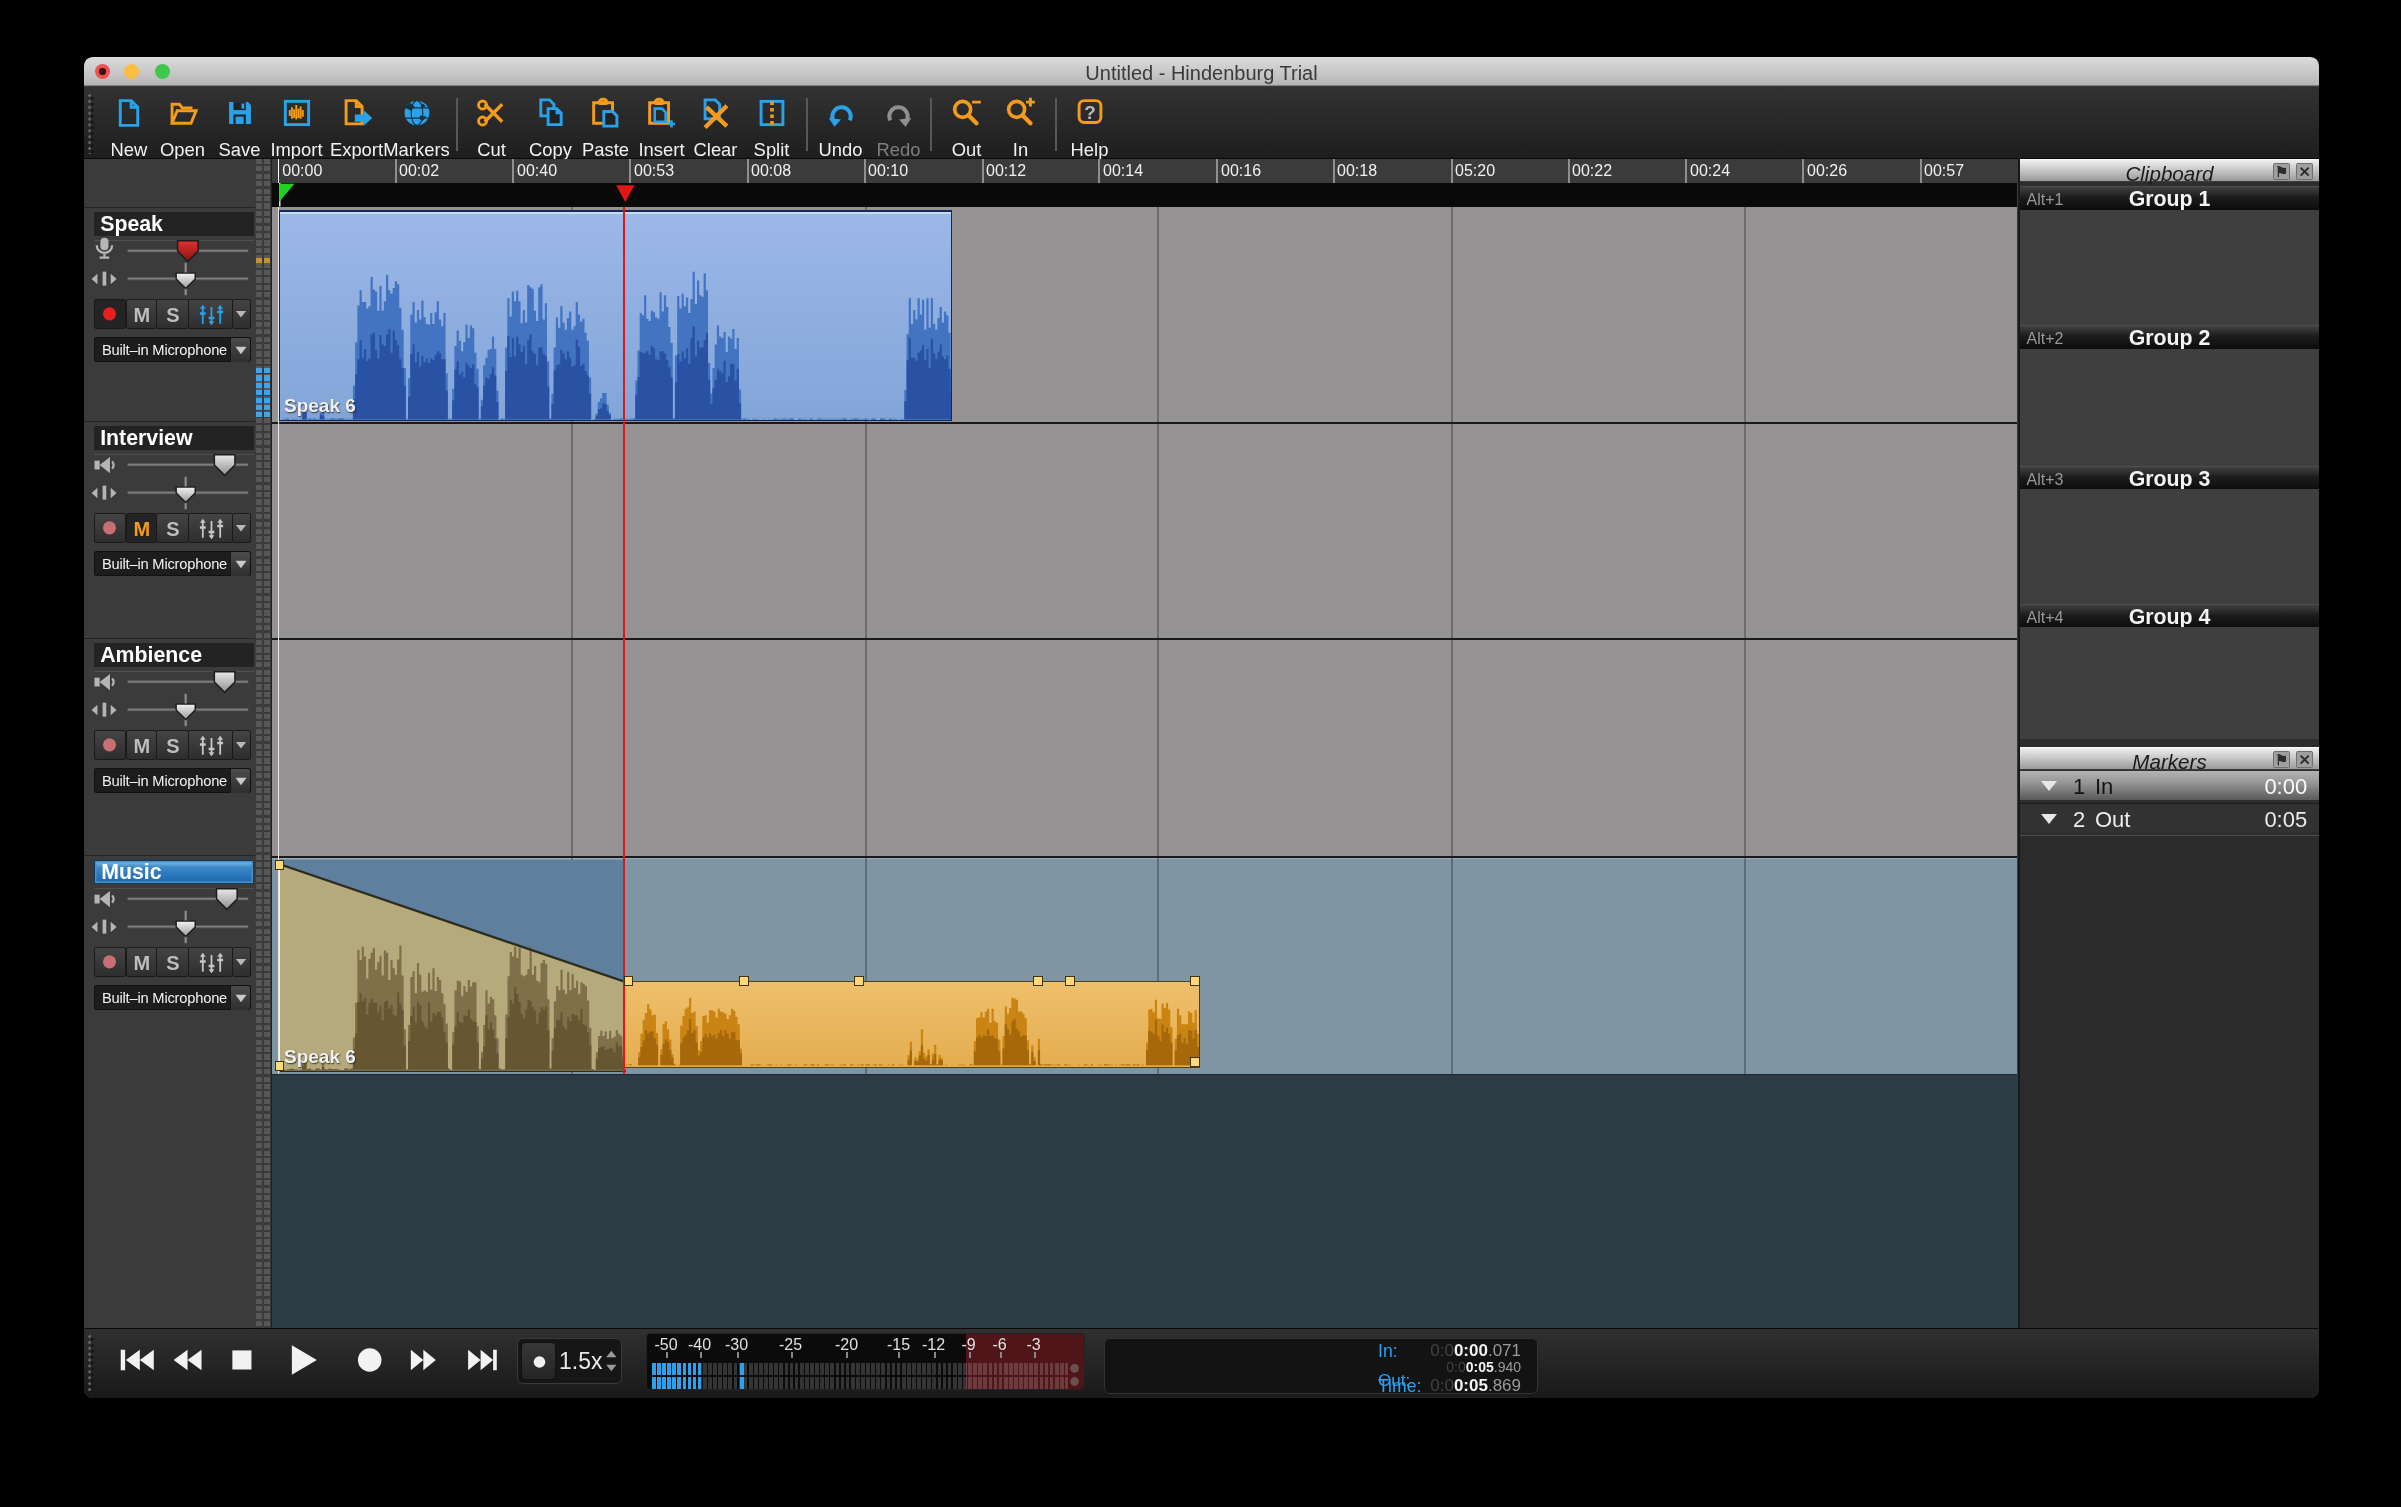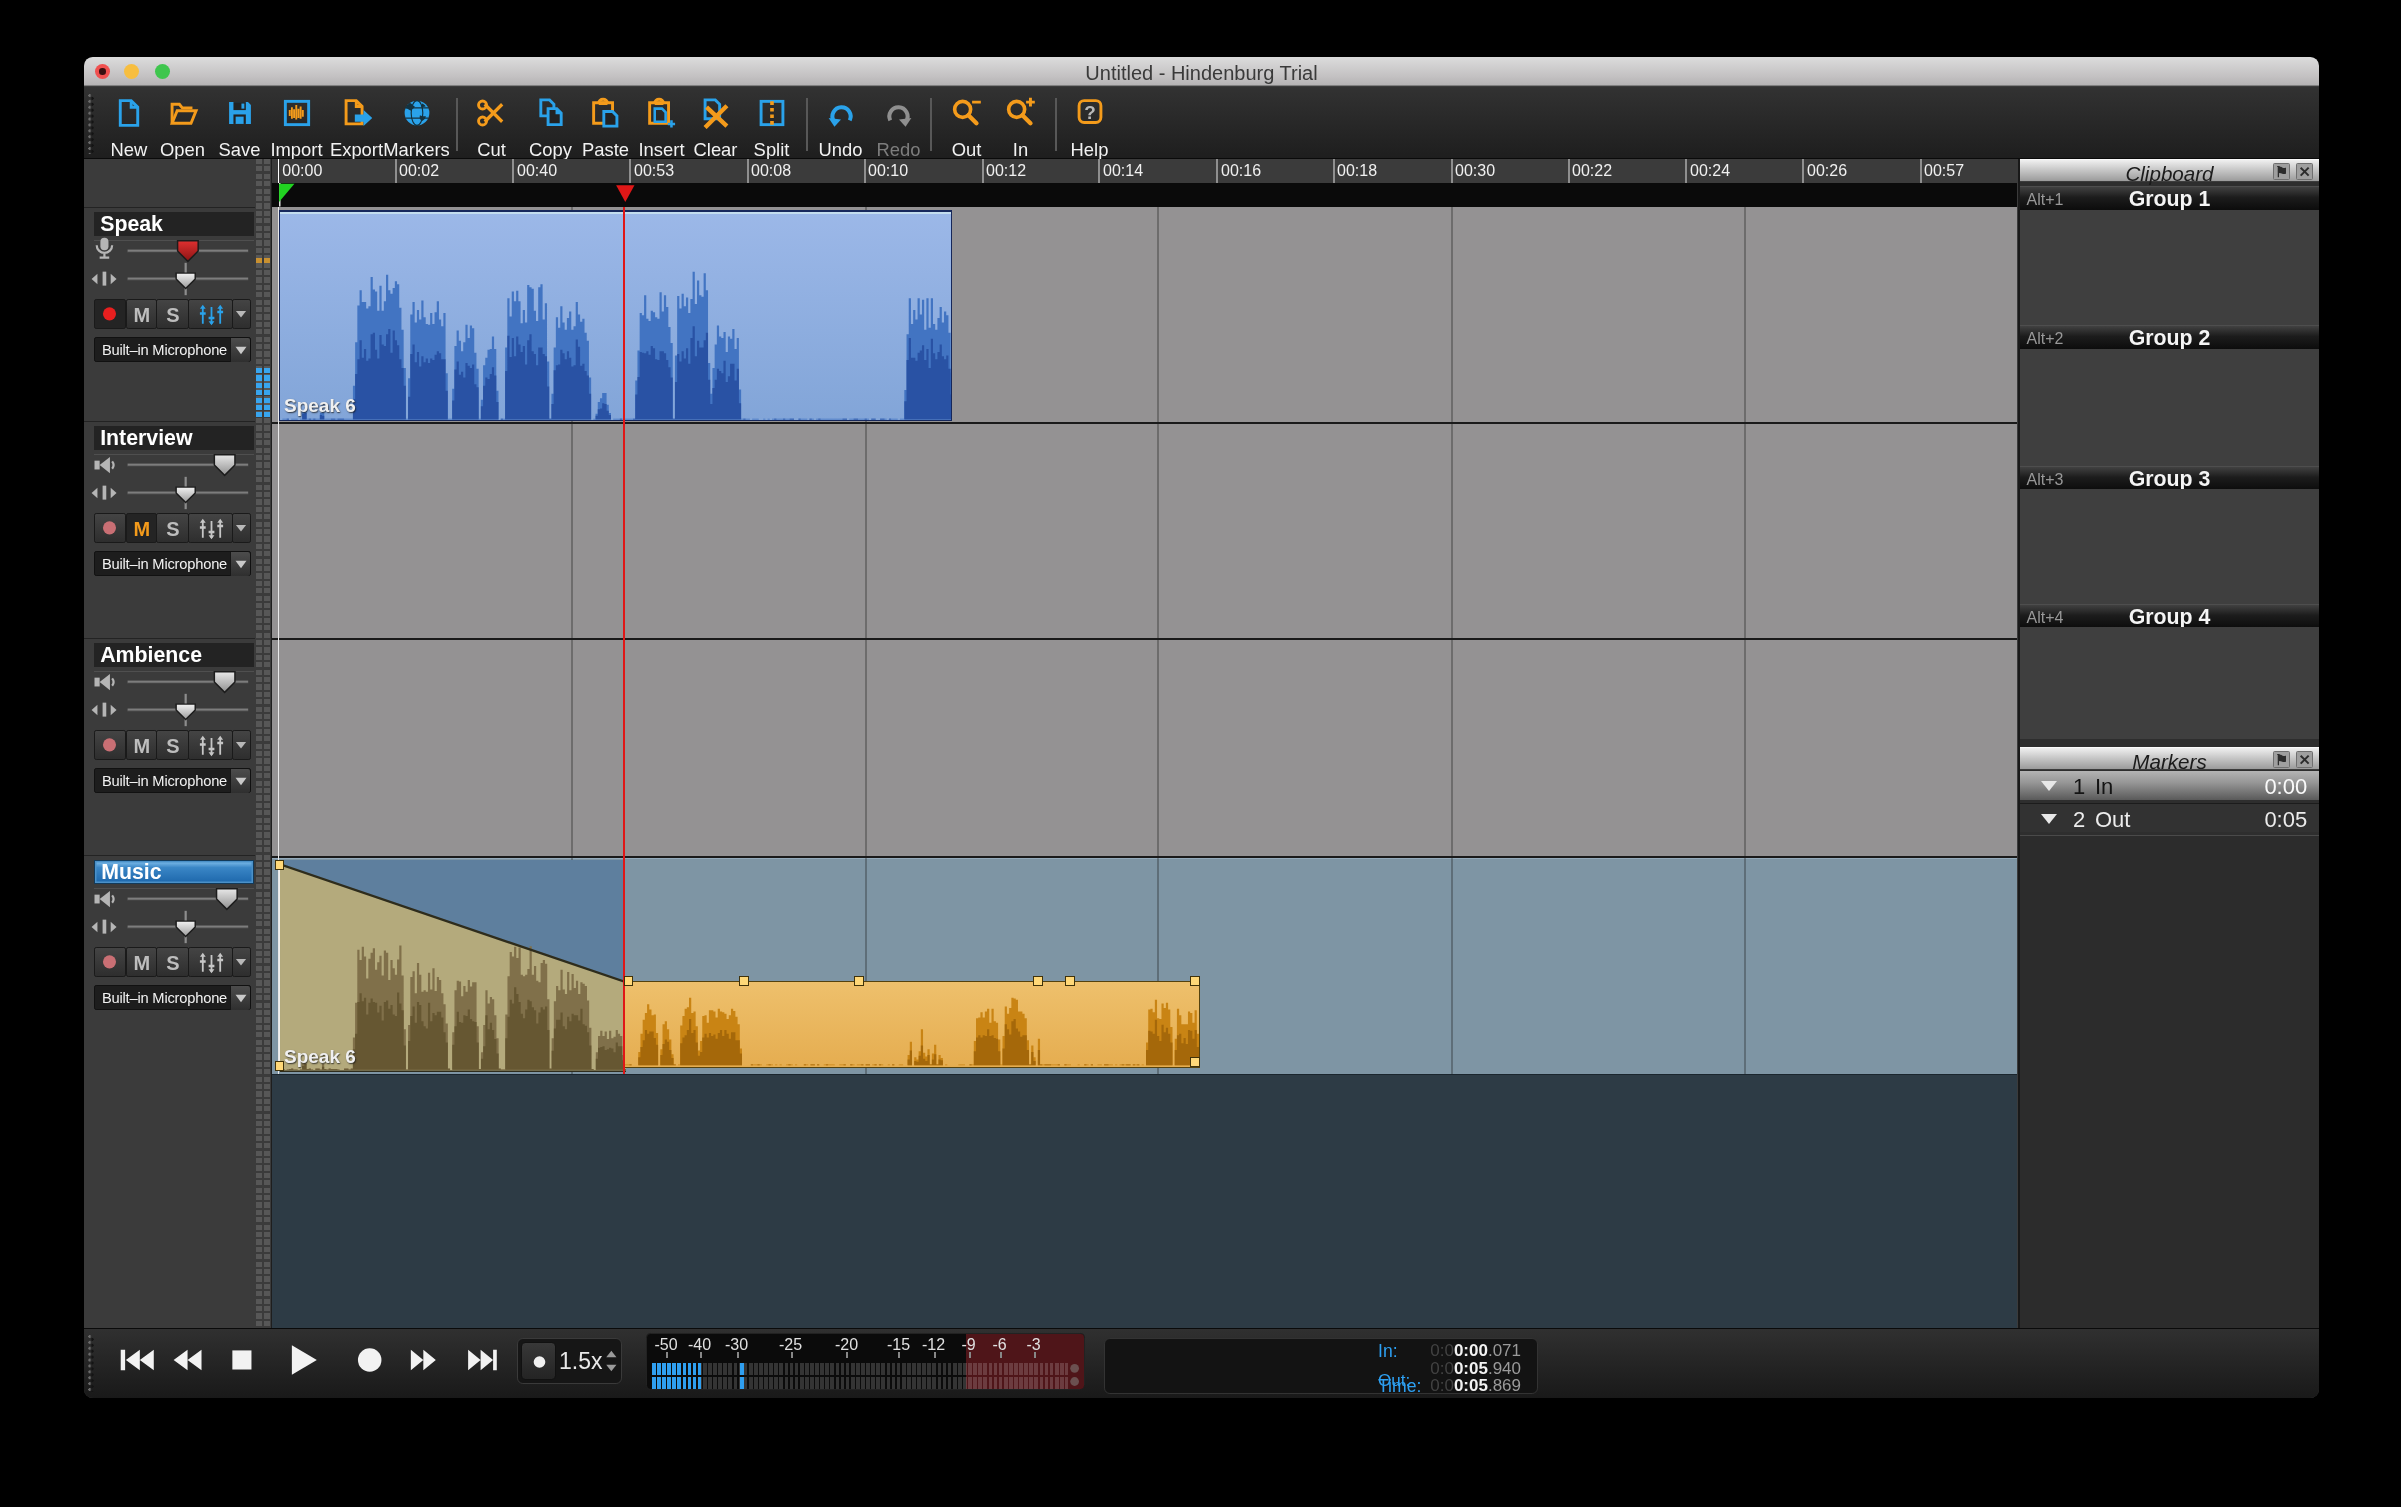--- a/index.html
+++ b/index.html
@@ -193,21 +193,21 @@
       <div class="rlab" style="left:596px">00:10</div>
     <div class="rtick" style="left:710px"></div>
       <div class="rlab" style="left:714px">00:12</div>
     <div class="rtick" style="left:826px"></div>
       <div class="rlab" style="left:831px">00:14</div>
     <div class="rtick" style="left:944px"></div>
       <div class="rlab" style="left:949px">00:16</div>
     <div class="rtick" style="left:1061px"></div>
       <div class="rlab" style="left:1065px">00:18</div>
     <div class="rtick" style="left:1179px"></div>
-      <div class="rlab" style="left:1183px">00:30</div>
+      <div class="rlab" style="left:1183px">05:20</div>
     <div class="rtick" style="left:1296px"></div>
       <div class="rlab" style="left:1300px">00:22</div>
     <div class="rtick" style="left:1413px"></div>
       <div class="rlab" style="left:1418px">00:24</div>
     <div class="rtick" style="left:1530px"></div>
       <div class="rlab" style="left:1535px">00:26</div>
     <div class="rtick" style="left:1648px"></div>
       <div class="rlab" style="left:1652px">00:57</div>
   </div>
   <div id="mstrip">
@@ -630,19 +630,19 @@
         <div style="position:absolute;left:93px;top:43px;width:4.4px;height:11.8px;background:#2f9ff0;"></div>
         <svg width="14.7" height="57" style="position:absolute;right:1.5px;top:0" viewBox="0 0 20 78">
           <circle cx="9" cy="47" r="6" fill="#6b5050"></circle>
           <circle cx="9" cy="65" r="6" fill="#6b5050"></circle>
         </svg>
       </div>
       <div style="position:absolute;left:1020px;top:8.8px;width:434px;height:56px;background:#131313;border:0.7px solid #333;border-radius:5.9px;">
         <div style="position:absolute;left:273px;top:2.2px;font-size:17.6px;color:#2da0f2;">In:</div>
         <div style="position:absolute;right:16px;top:2.2px;font-size:17px;color:#9a9a9a;letter-spacing:0px;"><span style="color:#424242;">0:0</span><b style="color:#f2f2f2;">0:00</b>.071</div>
         <div style="position:absolute;left:273px;top:32px;font-size:17px;color:#2da0f2;">Out:</div>
-        <div style="position:absolute;right:16px;top:20px;font-size:17px;color:#9a9a9a;letter-spacing:0px;"><span style="color:#424242;">0:0</span><b style="color:#f2f2f2;">0:05</b>.940</div>
+        <div style="position:absolute;right:16px;top:20px;font-size:14px;color:#9a9a9a;letter-spacing:0px;"><span style="color:#424242;">0:0</span><b style="color:#f2f2f2;">0:05</b>.940</div>
         <div style="position:absolute;left:273px;top:37px;font-size:17.6px;color:#2da0f2;">Time:</div>
         <div style="position:absolute;right:16px;top:37px;font-size:17px;color:#9a9a9a;letter-spacing:0px;"><span style="color:#424242;">0:0</span><b style="color:#f2f2f2;">0:05</b>.869</div>
       </div>
     </div>
 </div>
 
 
 </body></html>

